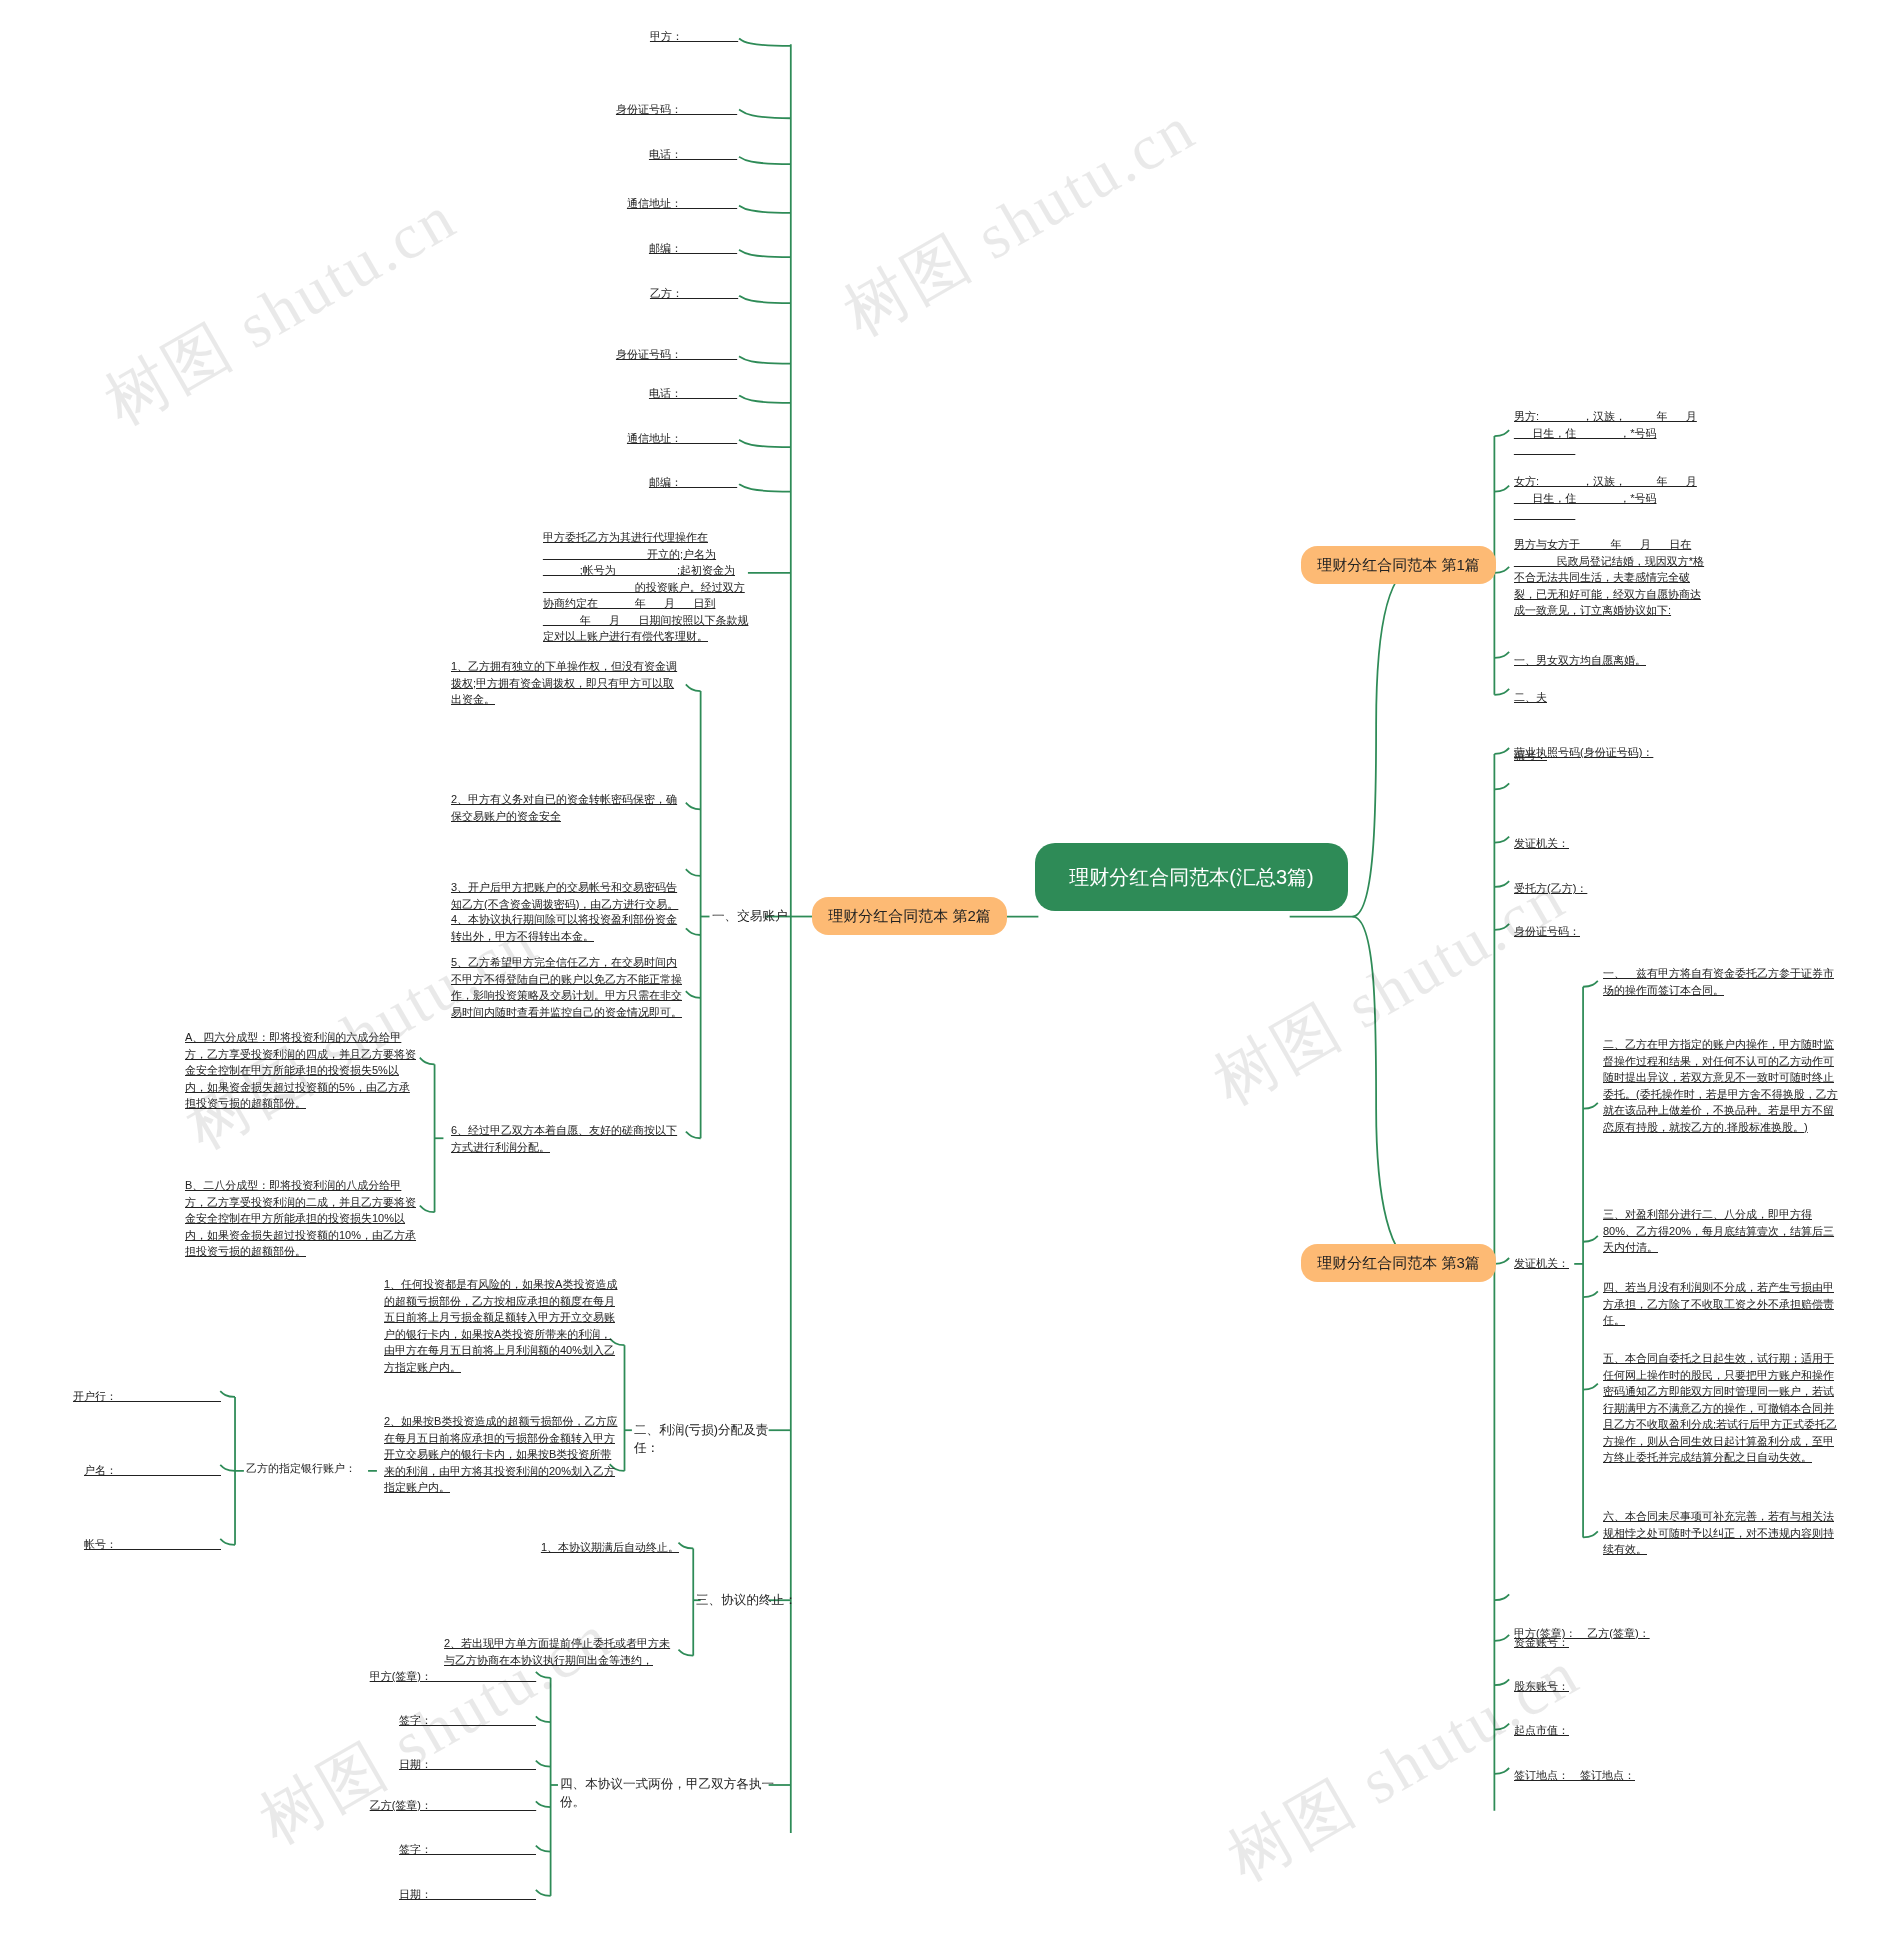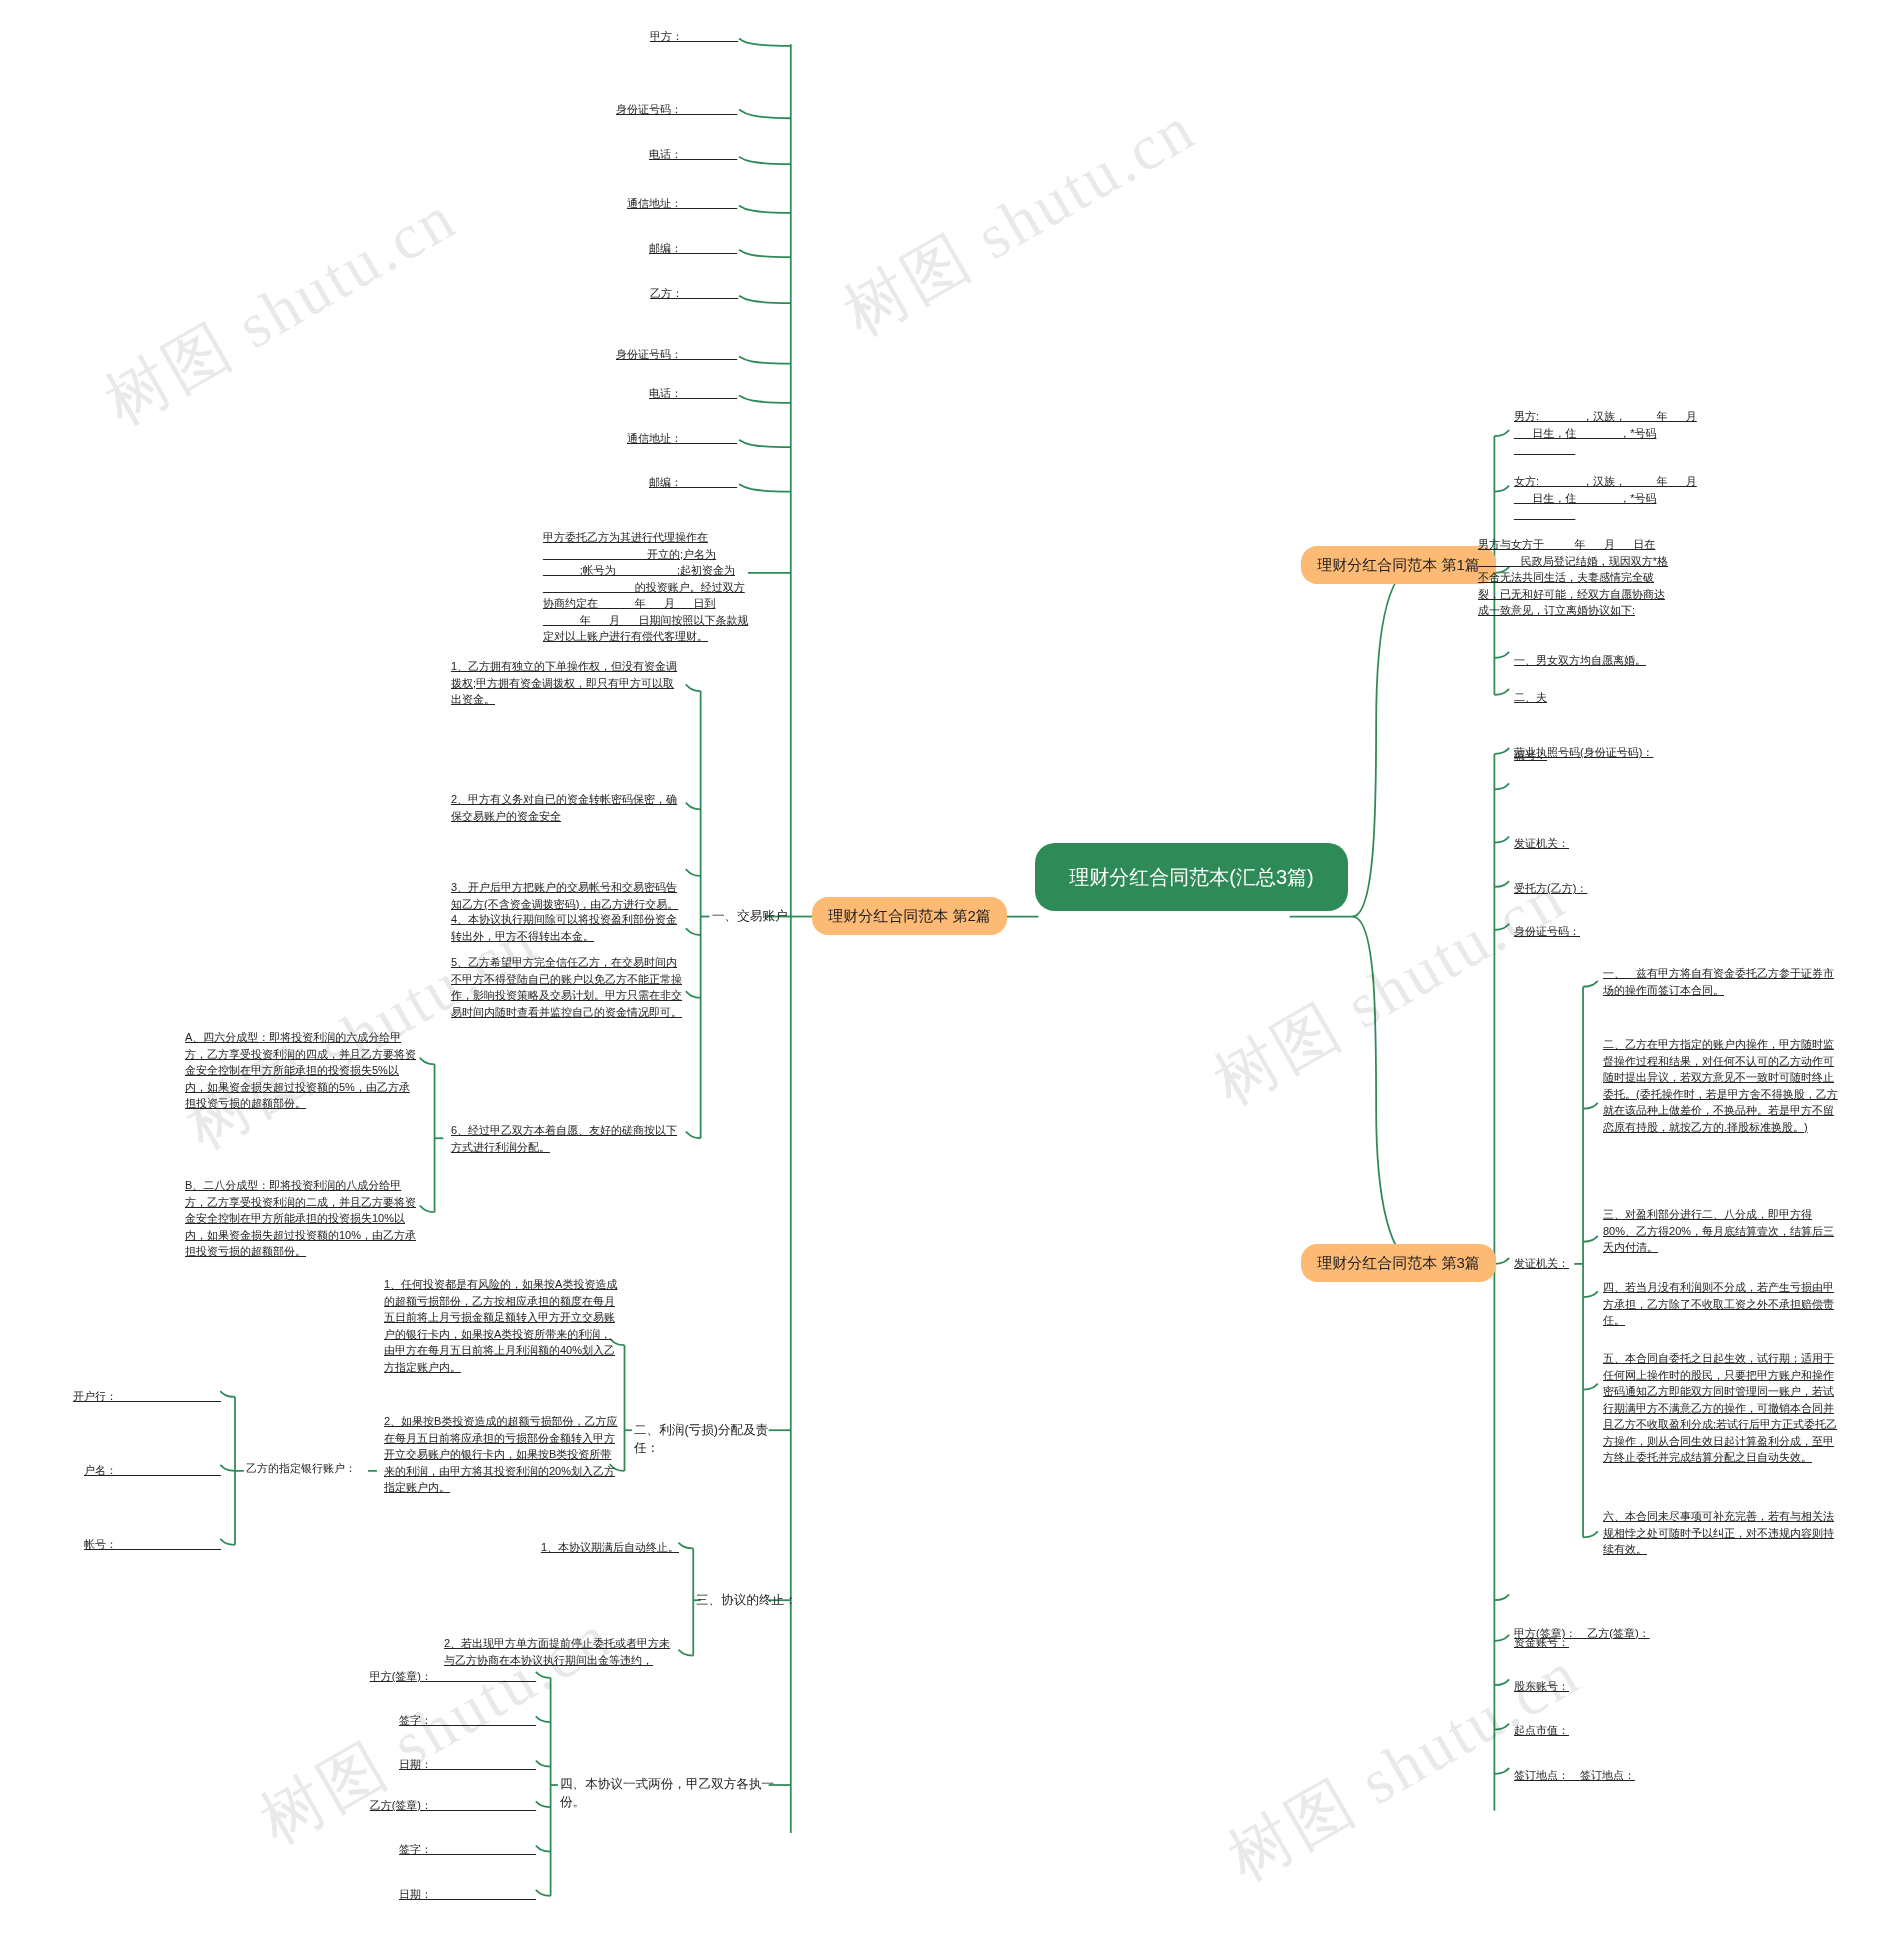--- a/index.html
+++ b/index.html
@@ -202,21 +202,21 @@
   <div class="node lvl2" style="left:560px;top:1776px;width:229px;">四、本协议一式两份，甲乙双方各执一份。</div>
   <div class="node leaf r" style="left:325px;top:1668px;width:211px;">甲方(签章)：_________________</div>
   <div class="node leaf r" style="left:325px;top:1712px;width:211px;">签字：_________________</div>
   <div class="node leaf r" style="left:325px;top:1756px;width:211px;">日期：_________________</div>
   <div class="node leaf r" style="left:325px;top:1797px;width:211px;">乙方(签章)：_________________</div>
   <div class="node leaf r" style="left:325px;top:1841px;width:211px;">签字：_________________</div>
   <div class="node leaf r" style="left:325px;top:1886px;width:211px;">日期：_________________</div>
 
   <div class="node leaf l" style="left:1514px;top:408px;width:192px;">男方:_______，汉族，_____年___月___日生，住_______，*号码__________</div>
   <div class="node leaf l" style="left:1514px;top:473px;width:192px;">女方:_______，汉族，_____年___月___日生，住_______，*号码__________</div>
-  <div class="node leaf l" style="left:1478px;top:536px;width:192px;">男方与女方于_____年___月___日在_______民政局登记结婚，现因双方*格不合无法共同生活，夫妻感情完全破裂，已无和好可能，经双方自愿协商达成一致意见，订立离婚协议如下:</div>
+  <div class="node leaf l" style="left:1514px;top:536px;width:192px;">男方与女方于_____年___月___日在_______民政局登记结婚，现因双方*格不合无法共同生活，夫妻感情完全破裂，已无和好可能，经双方自愿协商达成一致意见，订立离婚协议如下:</div>
   <div class="node leaf l" style="left:1514px;top:652px;width:192px;">一、男女双方均自愿离婚。</div>
   <div class="node leaf l" style="left:1514px;top:689px;width:192px;">二、夫</div>
 
   <div class="node leaf l" style="left:1514px;top:747px;width:222px;">编号：</div>
   <div class="node leaf l" style="left:1514px;top:744px;width:222px;">营业执照号码(身份证号码)：</div>
   <div class="node leaf l" style="left:1514px;top:835px;width:222px;">发证机关：</div>
   <div class="node leaf l" style="left:1514px;top:880px;width:222px;">受托方(乙方)：</div>
   <div class="node leaf l" style="left:1514px;top:923px;width:222px;">身份证号码：</div>
   <div class="node leaf l" style="left:1514px;top:1255px;width:59px;">发证机关：</div>
 

